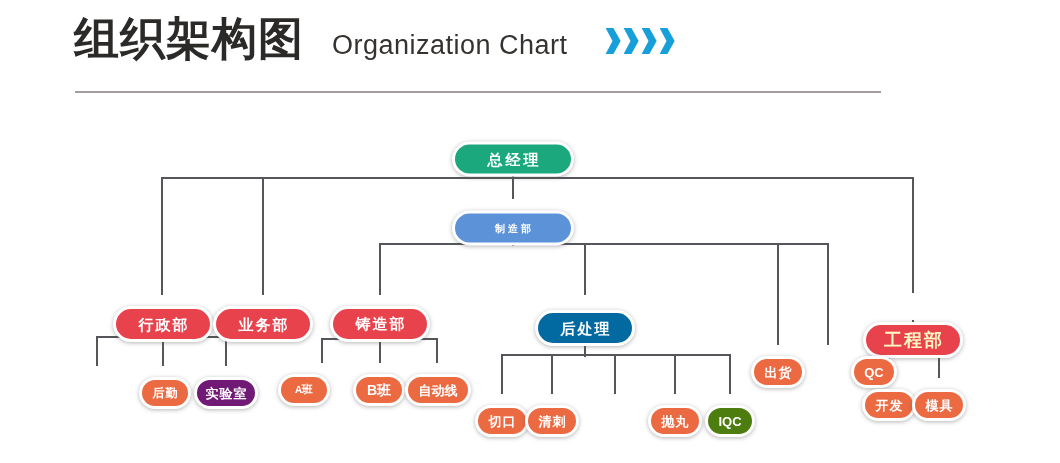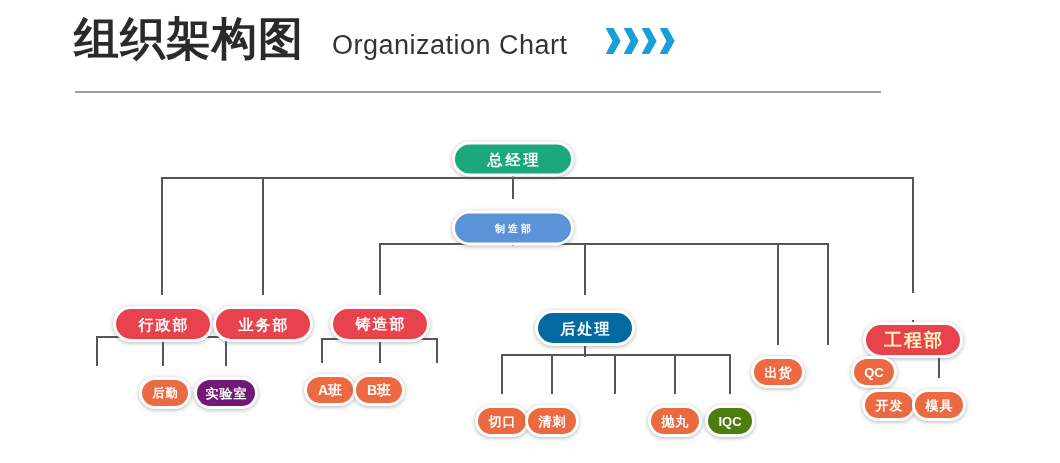--- a/index.html
+++ b/index.html
@@ -92,22 +92,23 @@
       <div class="line" style="background: rgb(85, 86, 90); left: 938px; top: 339px; width: 2px; height: 39px;"></div>
       <div class="pill" style="left: 513px; top: 143px; width: 116px; height: 29px; font-size: 15px; letter-spacing: 3px; text-indent: 3px; background: rgb(26, 168, 124); color: rgb(255, 255, 255);">总经理</div>
       <div class="pill" style="left: 513px; top: 212px; width: 116px; height: 29px; font-size: 10px; letter-spacing: 3px; text-indent: 3px; background: rgb(91, 146, 216); color: rgb(255, 255, 255);">制造部</div>
       <div class="pill" style="left: 163px; top: 308px; width: 94px; height: 30px; font-size: 15px; letter-spacing: 2px; text-indent: 2px; background: rgb(232, 66, 76); color: rgb(255, 255, 255);">行政部</div>
       <div class="pill" style="left: 263px; top: 308px; width: 94px; height: 30px; font-size: 15px; letter-spacing: 2px; text-indent: 2px; background: rgb(232, 66, 76); color: rgb(255, 255, 255);">业务部</div>
       <div class="pill" style="left: 380px; top: 308px; width: 94px; height: 30px; font-size: 15px; letter-spacing: 2px; text-indent: 2px; background: rgb(232, 66, 76); color: rgb(255, 255, 255); font-family: Liberation Serif, serif;">铸造部</div>
       <div class="pill" style="left: 585px; top: 312px; width: 94px; height: 30px; font-size: 15px; letter-spacing: 2px; text-indent: 2px; background: #0369a1; color: rgb(255, 255, 255);">后处理</div>
       <div class="pill" style="left: 913px; top: 324px; width: 94px; height: 30px; font-size: 18px; letter-spacing: 2px; text-indent: 2px; background: rgb(232, 66, 76); color: #fef9c3;">工程部</div>
       <div class="pill" style="left: 165px; top: 377px; width: 46px; height: 26px; font-size: 12px; letter-spacing: 1px; text-indent: 1px; background: rgb(236, 106, 66); color: rgb(255, 255, 255);">后勤</div>
       <div class="pill" style="left: 226px; top: 377px; width: 58px; height: 26px; font-size: 13px; letter-spacing: 1px; text-indent: 1px; background: #701a75; color: rgb(255, 255, 255);">实验室</div>
-      <div class="pill" style="left: 330px; top: 374px; width: 46px; height: 26px; font-size: 14px; background: rgb(236, 106, 66); color: rgb(255, 255, 255);">A班</div>
+      <div class="pill" style="left: 304px; top: 374px; width: 46px; height: 26px; font-size: 11px; background: rgb(236, 106, 66); color: rgb(255, 255, 255); font-family: Liberation Mono, monospace;">A班</div>
       <div class="pill" style="left: 379px; top: 374px; width: 46px; height: 26px; font-size: 14px; background: rgb(236, 106, 66); color: rgb(255, 255, 255);">B班</div>
+      <div class="pill" style="left: 438px; top: 374px; width: 60px; height: 26px; font-size: 13px; background: rgb(236, 106, 66); color: rgb(255, 255, 255);">自动线</div>
       <div class="pill" style="left: 502px; top: 405px; width: 48px; height: 26px; font-size: 13px; letter-spacing: 1px; text-indent: 1px; background: rgb(236, 106, 66); color: rgb(255, 255, 255);">切口</div>
       <div class="pill" style="left: 552px; top: 405px; width: 48px; height: 26px; font-size: 13px; letter-spacing: 1px; text-indent: 1px; background: rgb(236, 106, 66); color: rgb(255, 255, 255); text-align: right;">清刺</div>
       <div class="pill" style="left: 675px; top: 405px; width: 48px; height: 26px; font-size: 13px; letter-spacing: 1px; text-indent: 1px; background: rgb(236, 106, 66); color: rgb(255, 255, 255);">抛丸</div>
       <div class="pill" style="left: 730px; top: 405px; width: 44px; height: 26px; font-size: 13px; background: #4d7c0f; color: rgb(255, 255, 255);">IQC</div>
       <div class="pill" style="left: 778px; top: 356px; width: 48px; height: 26px; font-size: 13px; letter-spacing: 1px; text-indent: 1px; background: rgb(236, 106, 66); color: rgb(255, 255, 255);">出货</div>
       <div class="pill" style="left: 874px; top: 356px; width: 40px; height: 26px; font-size: 13px; background: rgb(236, 106, 66); color: rgb(255, 255, 255);">QC</div>
       <div class="pill" style="left: 889px; top: 389px; width: 48px; height: 26px; font-size: 13px; letter-spacing: 1px; text-indent: 1px; background: rgb(236, 106, 66); color: rgb(255, 255, 255);">开发</div>
       <div class="pill" style="left: 939px; top: 389px; width: 48px; height: 26px; font-size: 13px; letter-spacing: 1px; text-indent: 1px; background: rgb(236, 106, 66); color: rgb(255, 255, 255);">模具</div>
     </div>
 

